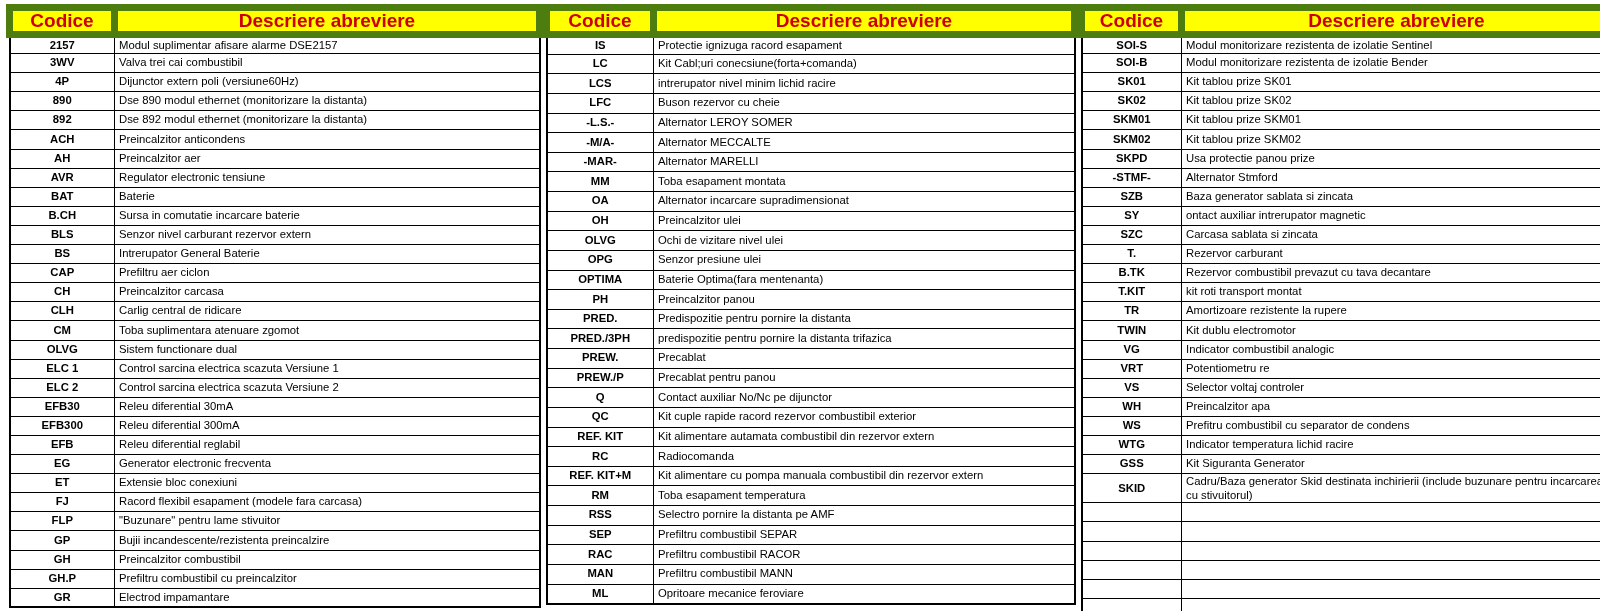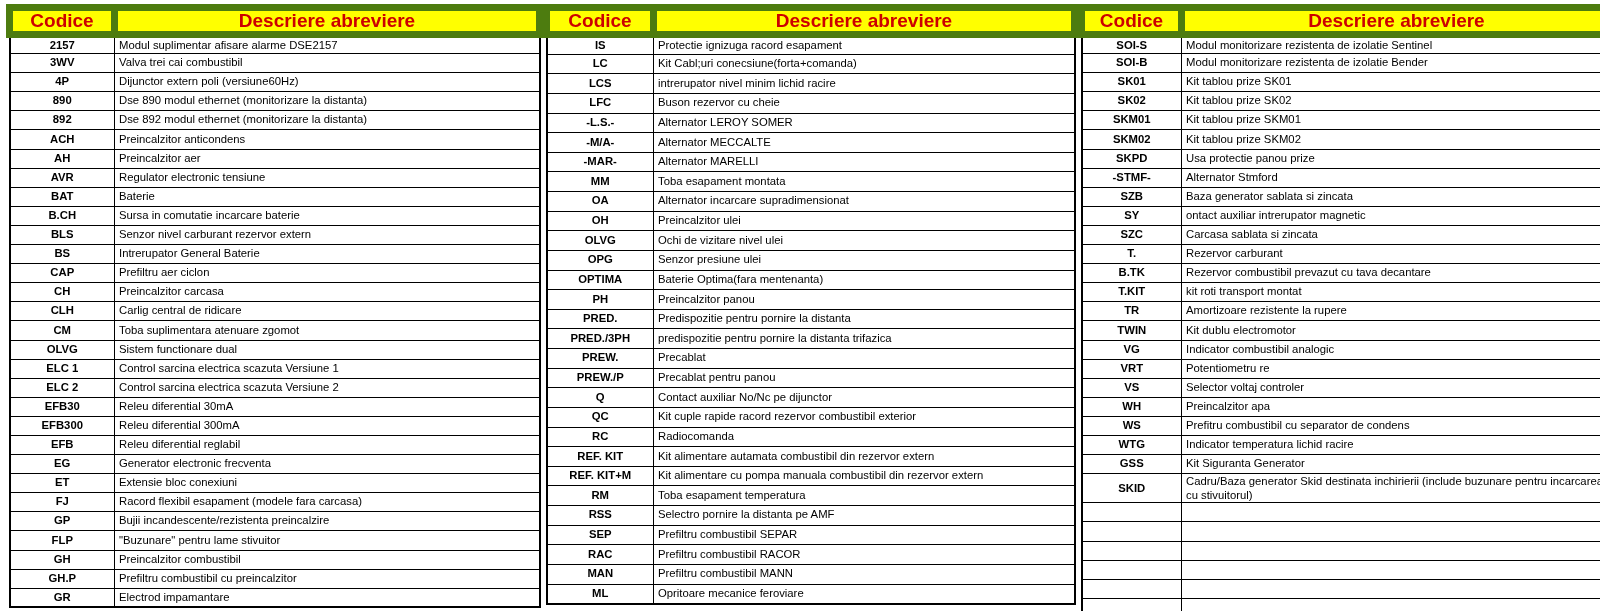--- a/index.html
+++ b/index.html
@@ -184,26 +184,26 @@
           </tr>
           <tr>
             <td class="code">ET</td>
             <td class="desc">Extensie bloc conexiuni</td>
           </tr>
           <tr>
             <td class="code">FJ</td>
             <td class="desc">Racord flexibil esapament (modele fara carcasa)</td>
           </tr>
           <tr>
+            <td class="code">FLP</td>
+            <td class="desc">"Buzunare" pentru lame stivuitor</td>
+          </tr>
+          <tr>
             <td class="code">GP</td>
             <td class="desc">Bujii incandescente/rezistenta preincalzire</td>
-          </tr>
-          <tr>
-            <td class="code">FLP</td>
-            <td class="desc">"Buzunare" pentru lame stivuitor</td>
           </tr>
           <tr>
             <td class="code">GH</td>
             <td class="desc">Preincalzitor combustibil</td>
           </tr>
           <tr>
             <td class="code">GH.P</td>
             <td class="desc">Prefiltru combustibil cu preincalzitor</td>
           </tr>
           <tr>
@@ -299,26 +299,26 @@
           </tr>
           <tr>
             <td class="code">Q</td>
             <td class="desc">Contact auxiliar No/Nc pe dijunctor</td>
           </tr>
           <tr>
             <td class="code">QC</td>
             <td class="desc">Kit cuple rapide racord rezervor combustibil exterior</td>
           </tr>
           <tr>
+            <td class="code">REF. KIT</td>
+            <td class="desc">Kit alimentare autamata combustibil din rezervor extern</td>
+          </tr>
+          <tr>
             <td class="code">RC</td>
             <td class="desc">Radiocomanda</td>
-          </tr>
-          <tr>
-            <td class="code">REF. KIT</td>
-            <td class="desc">Kit alimentare autamata combustibil din rezervor extern</td>
           </tr>
           <tr>
             <td class="code">REF. KIT+M</td>
             <td class="desc">Kit alimentare cu pompa manuala combustibil din rezervor extern</td>
           </tr>
           <tr>
             <td class="code">RM</td>
             <td class="desc">Toba esapament temperatura</td>
           </tr>
           <tr>

